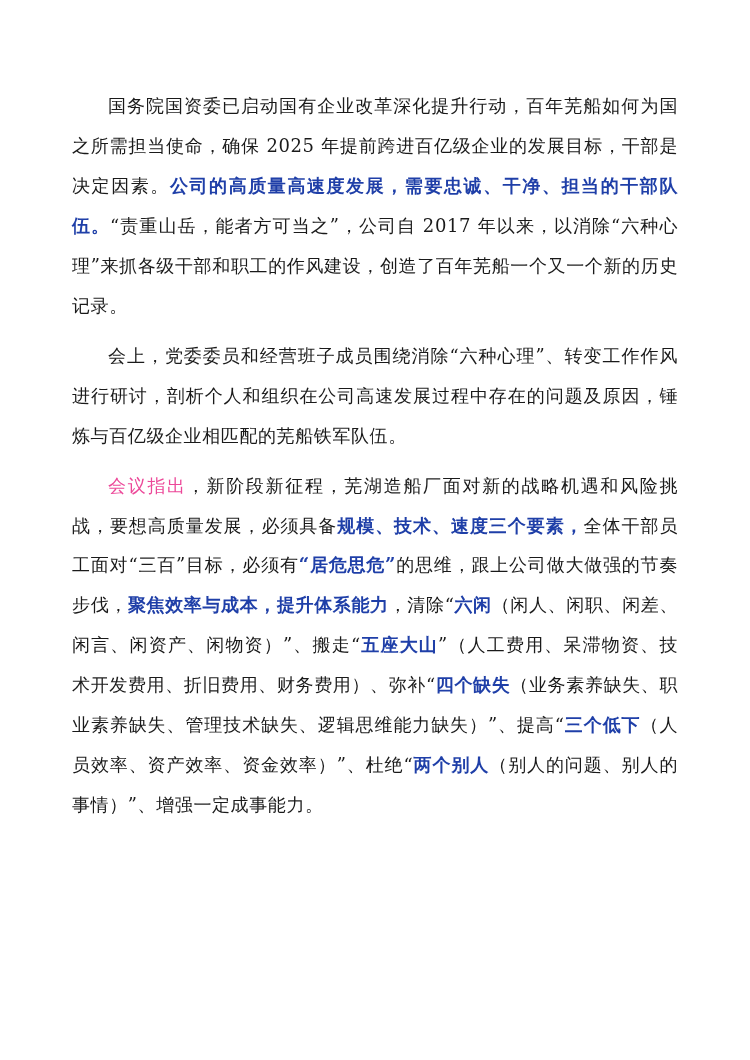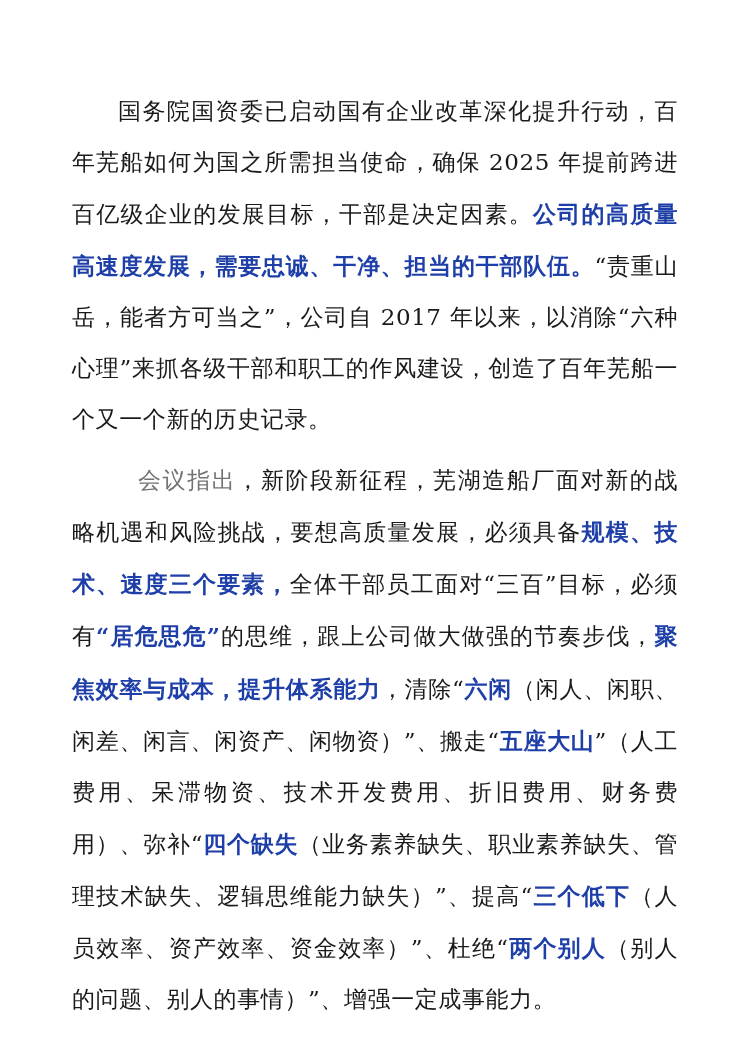--- a/index.html
+++ b/index.html
@@ -15,47 +15,47 @@
   }
   .page {
     position: relative;
     width: 750px;
     height: 1060px;
     background: #ffffff;
     box-sizing: border-box;
     padding: 86px 72px 40px 72px;
   }
   .doc-body {
-    font-size: 23px;
+    font-size: 18px;
     line-height: 2.22;
     color: #1a1a1a;
     text-align: justify;
     text-justify: inter-ideograph;
     letter-spacing: 0.6px;
   }
   .para {
     margin: 0 0 2px 0;
     text-indent: 2em;
   }
   .para + .para {
     margin-top: 10px;
   }
   .hl {
     color: #1f3fa8;
     font-weight: bold;
   }
   .hl-plain {
-    color: #737373;
-    margin-left: 20px;
+    color: #ec4899;
   }
   .seg {
     white-space: pre-wrap;
   }
 </style>
 </head>
 <body>
 
 <div class="page">
   <div class="doc-body">
     <p class="para"><span class="seg">国务院国资委已启动国有企业改革深化提升行动，百年芜船如何为国之所需担当使命，确保 2025 年提前跨进百亿级企业的发展目标，干部是决定因素。</span><span class="seg hl">公司的高质量高速度发展，需要忠诚、干净、担当的干部队伍。</span><span class="seg">“责重山岳，能者方可当之”，公司自 2017 年以来，以消除“六种心理”来抓各级干部和职工的作风建设，创造了百年芜船一个又一个新的历史记录。</span></p>
+    <p class="para"><span class="seg">会上，党委委员和经营班子成员围绕消除“六种心理”、转变工作作风进行研讨，剖析个人和组织在公司高速发展过程中存在的问题及原因，锤炼与百亿级企业相匹配的芜船铁军队伍。</span></p>
     <p class="para"><span class="seg hl-plain">会议指出</span><span class="seg">，新阶段新征程，芜湖造船厂面对新的战略机遇和风险挑战，要想高质量发展，必须具备</span><span class="seg hl">规模、技术、速度三个要素，</span><span class="seg">全体干部员工面对“三百”目标，必须有</span><span class="seg hl">“居危思危”</span><span class="seg">的思维，跟上公司做大做强的节奏步伐，</span><span class="seg hl">聚焦效率与成本，提升体系能力</span><span class="seg">，清除“</span><span class="seg hl">六闲</span><span class="seg">（闲人、闲职、闲差、闲言、闲资产、闲物资）”、搬走“</span><span class="seg hl">五座大山</span><span class="seg">”（人工费用、呆滞物资、技术开发费用、折旧费用、财务费用）、弥补“</span><span class="seg hl">四个缺失</span><span class="seg">（业务素养缺失、职业素养缺失、管理技术缺失、逻辑思维能力缺失）”、提高“</span><span class="seg hl">三个低下</span><span class="seg">（人员效率、资产效率、资金效率）”、杜绝“</span><span class="seg hl">两个别人</span><span class="seg">（别人的问题、别人的事情）”、增强一定成事能力。</span></p>
   </div>
 </div>
 
 </body></html>

